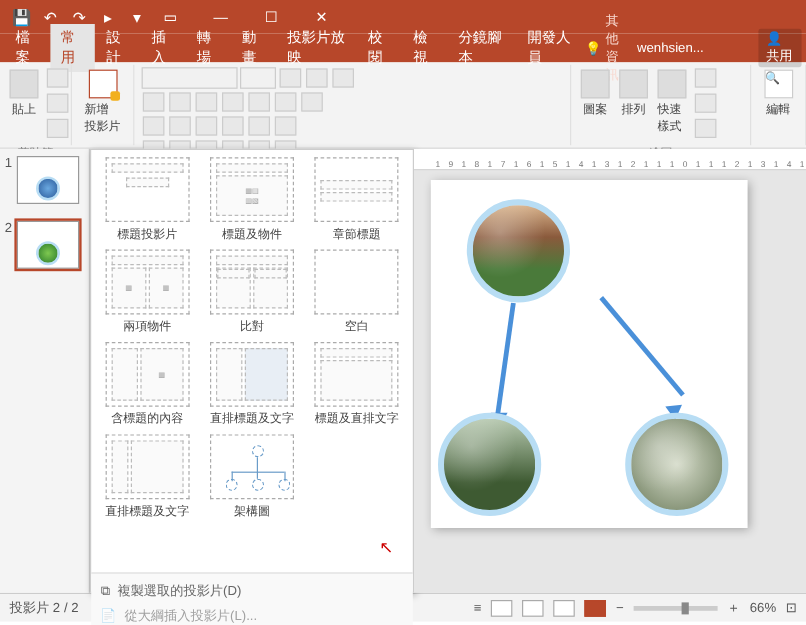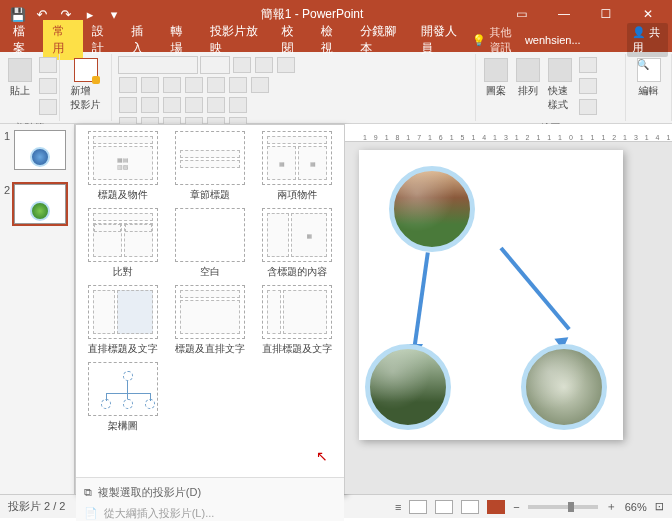--- a/index.html
+++ b/index.html
@@ -5,21 +5,21 @@
   * { box-sizing: border-box; margin: 0; padding: 0; font-family: "Microsoft JhengHei", "Segoe UI", sans-serif; }
   body { width: 672px; height: 521px; background: #fff; overflow: hidden; font-size: 12px; }
   .titlebar { height: 28px; background: #b7472a; color: #fff; display: flex; align-items: center; padding: 0 4px; }
   .qat { display: flex; gap: 8px; align-items: center; padding-left: 6px; }
   .qat span { width: 16px; height: 16px; display: inline-flex; align-items: center; justify-content: center; cursor: pointer; font-size: 13px; }
   .title { flex: 1; text-align: center; font-size: 12px; }
   .winctrl { display: flex; gap: 2px; }
   .winctrl span { width: 40px; height: 26px; display: inline-flex; align-items: center; justify-content: center; cursor: pointer; font-size: 12px; }
   .ribbon-tabs { height: 24px; background: #b7472a; color: #fff; display: flex; align-items: center; padding: 0 4px; font-size: 12px; }
   .rtab { padding: 3px 9px; cursor: pointer; }
-  .rtab.active { background: #fde047; color: #b7472a; }
+  .rtab.active { background: #e5e5e5; color: #b7472a; }
   .rtab.file { color: #fff; }
   .ribbon-right { margin-left: auto; display: flex; align-items: center; gap: 6px; font-size: 11px; }
   .ribbon-right span { cursor: pointer; }
   .ribbon { height: 72px; background: #f3f3f3; border-bottom: 1px solid #d4d4d4; display: flex; padding: 2px 0; }
   .rgroup { border-right: 1px solid #e0e0e0; padding: 2px 6px; display: flex; flex-direction: column; justify-content: space-between; }
   .rgroup-label { font-size: 10px; color: #666; text-align: center; margin-top: 2px; }
   .rgroup-body { display: flex; gap: 4px; align-items: flex-start; }
   .bigbtn { display: flex; flex-direction: column; align-items: center; gap: 2px; cursor: pointer; padding: 2px; font-size: 10px; color: #444; }
   .bigbtn .ico { width: 24px; height: 24px; background: #ddd; border: 1px solid #ccc; }
   .minibtn { width: 18px; height: 16px; background: #e8e8e8; border: 1px solid #ccc; display: inline-block; cursor: pointer; margin: 1px; }
@@ -75,35 +75,35 @@
 <body>
 
 <div class="titlebar">
   <div class="qat">
     <span>💾</span>
     <span>↶</span>
     <span>↷</span>
     <span>▸</span>
     <span>▾</span>
   </div>
-  <div class="title">簡報1 - PowerPoint</div>
   <div class="winctrl">
     <span>▭</span>
     <span>—</span>
     <span>☐</span>
     <span>✕</span>
   </div>
 </div>
 
 <div class="ribbon-tabs">
   <div class="rtab file">檔案</div>
   <div class="rtab active">常用</div>
   <div class="rtab">設計</div>
   <div class="rtab">插入</div>
   <div class="rtab">轉場</div>
+  <div class="rtab">動畫</div>
   <div class="rtab">投影片放映</div>
   <div class="rtab">校閱</div>
   <div class="rtab">檢視</div>
   <div class="rtab">分鏡腳本</div>
   <div class="rtab">開發人員</div>
   <div class="ribbon-right">
     <span class="tellme">
         <span>💡</span>
         <span>其他資訊</span>
       </span>
@@ -217,20 +217,27 @@
         </div>
     </div>
   </div>
 
   <div class="layoutpanel">
     <div class="layout-scroll">
       <div class="layout-grid" id="layout-grid">
           <div class="layout-item">
             <div class="layout-preview">
               <div class="ph t"></div>
+              <div class="ph t" style="width:60%;margin:2px auto 0"></div>
+            </div>
+            <div class="layout-label">標題投影片</div>
+          </div>
+          <div class="layout-item">
+            <div class="layout-preview">
+              <div class="ph t"></div>
               <div class="ph c icons">▦▤<br>▥▧</div>
             </div>
             <div class="layout-label">標題及物件</div>
           </div>
           <div class="layout-item">
             <div class="layout-preview">
               <div class="ph t" style="margin-top:14px"></div>
               <div class="ph t"></div>
             </div>
             <div class="layout-label">章節標題</div>

